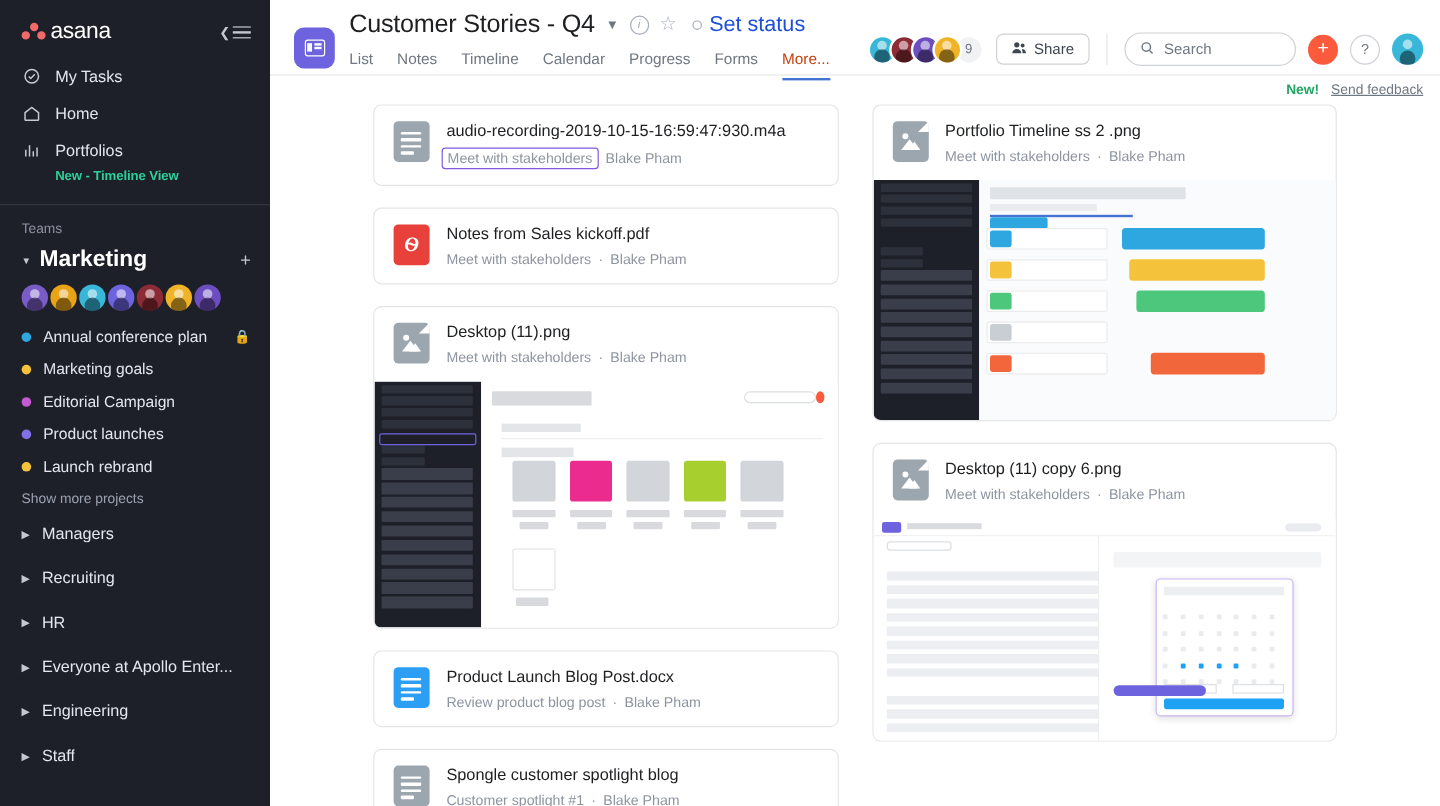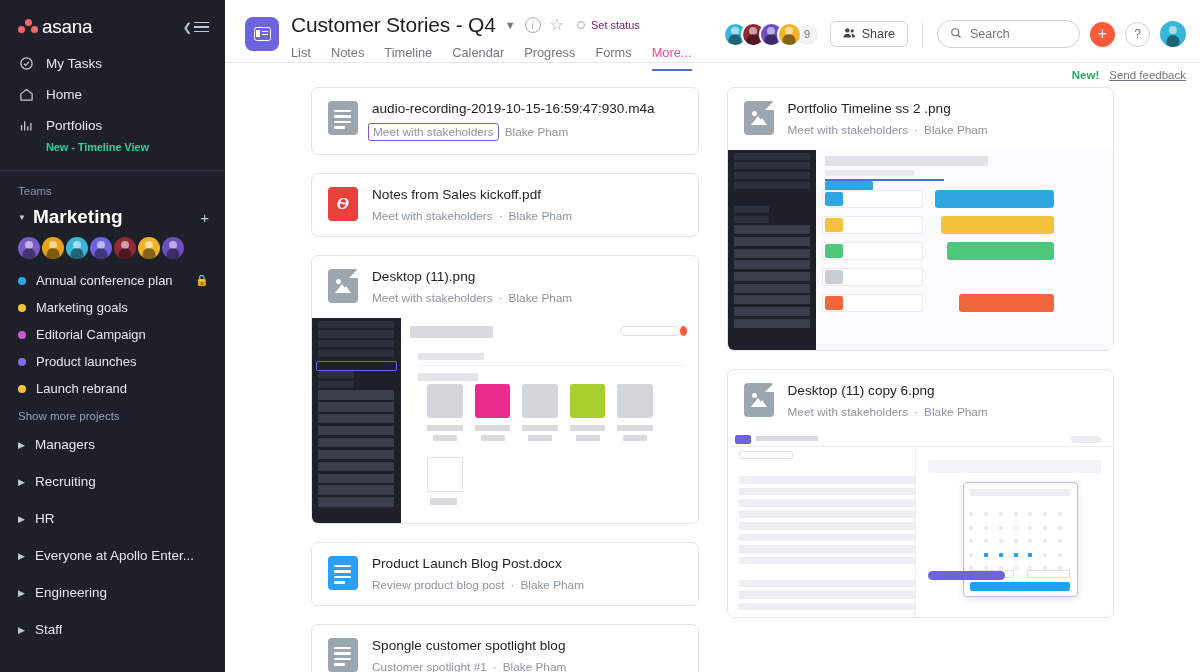--- a/index.html
+++ b/index.html
@@ -60,40 +60,40 @@
   .lock { font-size:11px; color:#8d93a1; }
   .show-more { font-size:11.5px; color:#9aa2b1; padding:8px 18px 4px; cursor:pointer; }
 
   .team-collapsed { display:flex; align-items:center; gap:10px; padding:11px 18px; font-size:13.5px; color:#e3e6ec; cursor:pointer;}
   .team-collapsed .caret { font-size:9px; }
   .team-collapsed .tname { white-space:nowrap; overflow:hidden; text-overflow:ellipsis; }
 
   
   .main { flex:1; display:flex; flex-direction:column; background:#fff; min-width:0; }
 
-  .topbar { height:63px; display:flex; align-items:flex-start; padding:10px 14px 0 12px; border-bottom:1px solid #e8e8e8; }
+  .topbar { height:63px; display:flex; align-items:center; padding:10px 14px 0 12px; border-bottom:1px solid #e8e8e8; }
   .proj-icon { width:34px; height:34px; border-radius:8px; background:#6d63de;
                display:flex; align-items:center; justify-content:center; margin:7px 12px 0 8px; flex:0 0 34px;}
   .proj-icon .glyph { width:17px; height:14px; border:1.8px solid #fff; border-radius:2.5px; position:relative; }
   .proj-icon .glyph::before { content:""; position:absolute; left:1.5px; top:2px; width:3.5px; height:7px; background:#fff; }
   .proj-icon .glyph::after { content:""; position:absolute; left:7px; top:2.5px; width:6px; height:1.6px; background:#fff;
                              box-shadow: 0 3px 0 #fff; }
   .title-block { flex:1; min-width:0; }
   .title-row { display:flex; align-items:center; gap:9px; height:30px; }
   .proj-title { font-size:21px; color:#1e1f21; font-weight:400; letter-spacing:-0.2px; white-space:nowrap; }
   .t-chev { font-size:11px; color:#6f7782; }
   .circ-ico { width:16px; height:16px; border-radius:50%; border:1.3px solid #a6adb8;
               display:flex; align-items:center; justify-content:center; font-size:10px; color:#a6adb8; font-style:italic; }
   .star { font-size:16px; color:#a6adb8; line-height:1; }
-  .set-status { display:flex; align-items:center; gap:6px; font-size:11px; color:#701a75; margin-left:4px; }
+  .set-status { display:flex; align-items:center; gap:6px; font-size:18px; color:#1d4ed8; margin-left:4px; }
   .status-dot { width:8px; height:8px; border-radius:50%; border:1.3px solid #a6adb8; }
 
   .tabs { display:flex; gap:20px; margin-top:5px; }
   .tab { font-size:12.8px; color:#6f7782; padding-bottom:9px; cursor:pointer; white-space:nowrap; }
-  .tab.active { color:#ec4899; border-bottom:2.5px solid #4573d2; }
+  .tab.active { color:#c2410c; border-bottom:2.5px solid #4573d2; }
 
   .topbar-right { display:flex; align-items:center; gap:10px; margin-top:10px; }
   .av-stack { display:flex; align-items:center; }
   .av-stack .av { width:25px; height:25px; flex:0 0 25px; margin-left:-7px; border:2px solid #fff; }
   .av-stack .av:first-child { margin-left:0; }
   .av-count { width:25px; height:25px; border-radius:50%; background:#f1f2f4; color:#6f7782;
               font-size:11px; display:flex; align-items:center; justify-content:center; margin-left:-7px; border:2px solid #fff; }
   .share-btn { display:flex; align-items:center; gap:6px; border:1px solid #cfd2d6; border-radius:6px;
                padding:5px 12px; font-size:12.5px; color:#3f4650; background:#fff; cursor:pointer; }
   .vdiv { width:1px; height:26px; background:#e4e5e8; margin:0 4px; }

